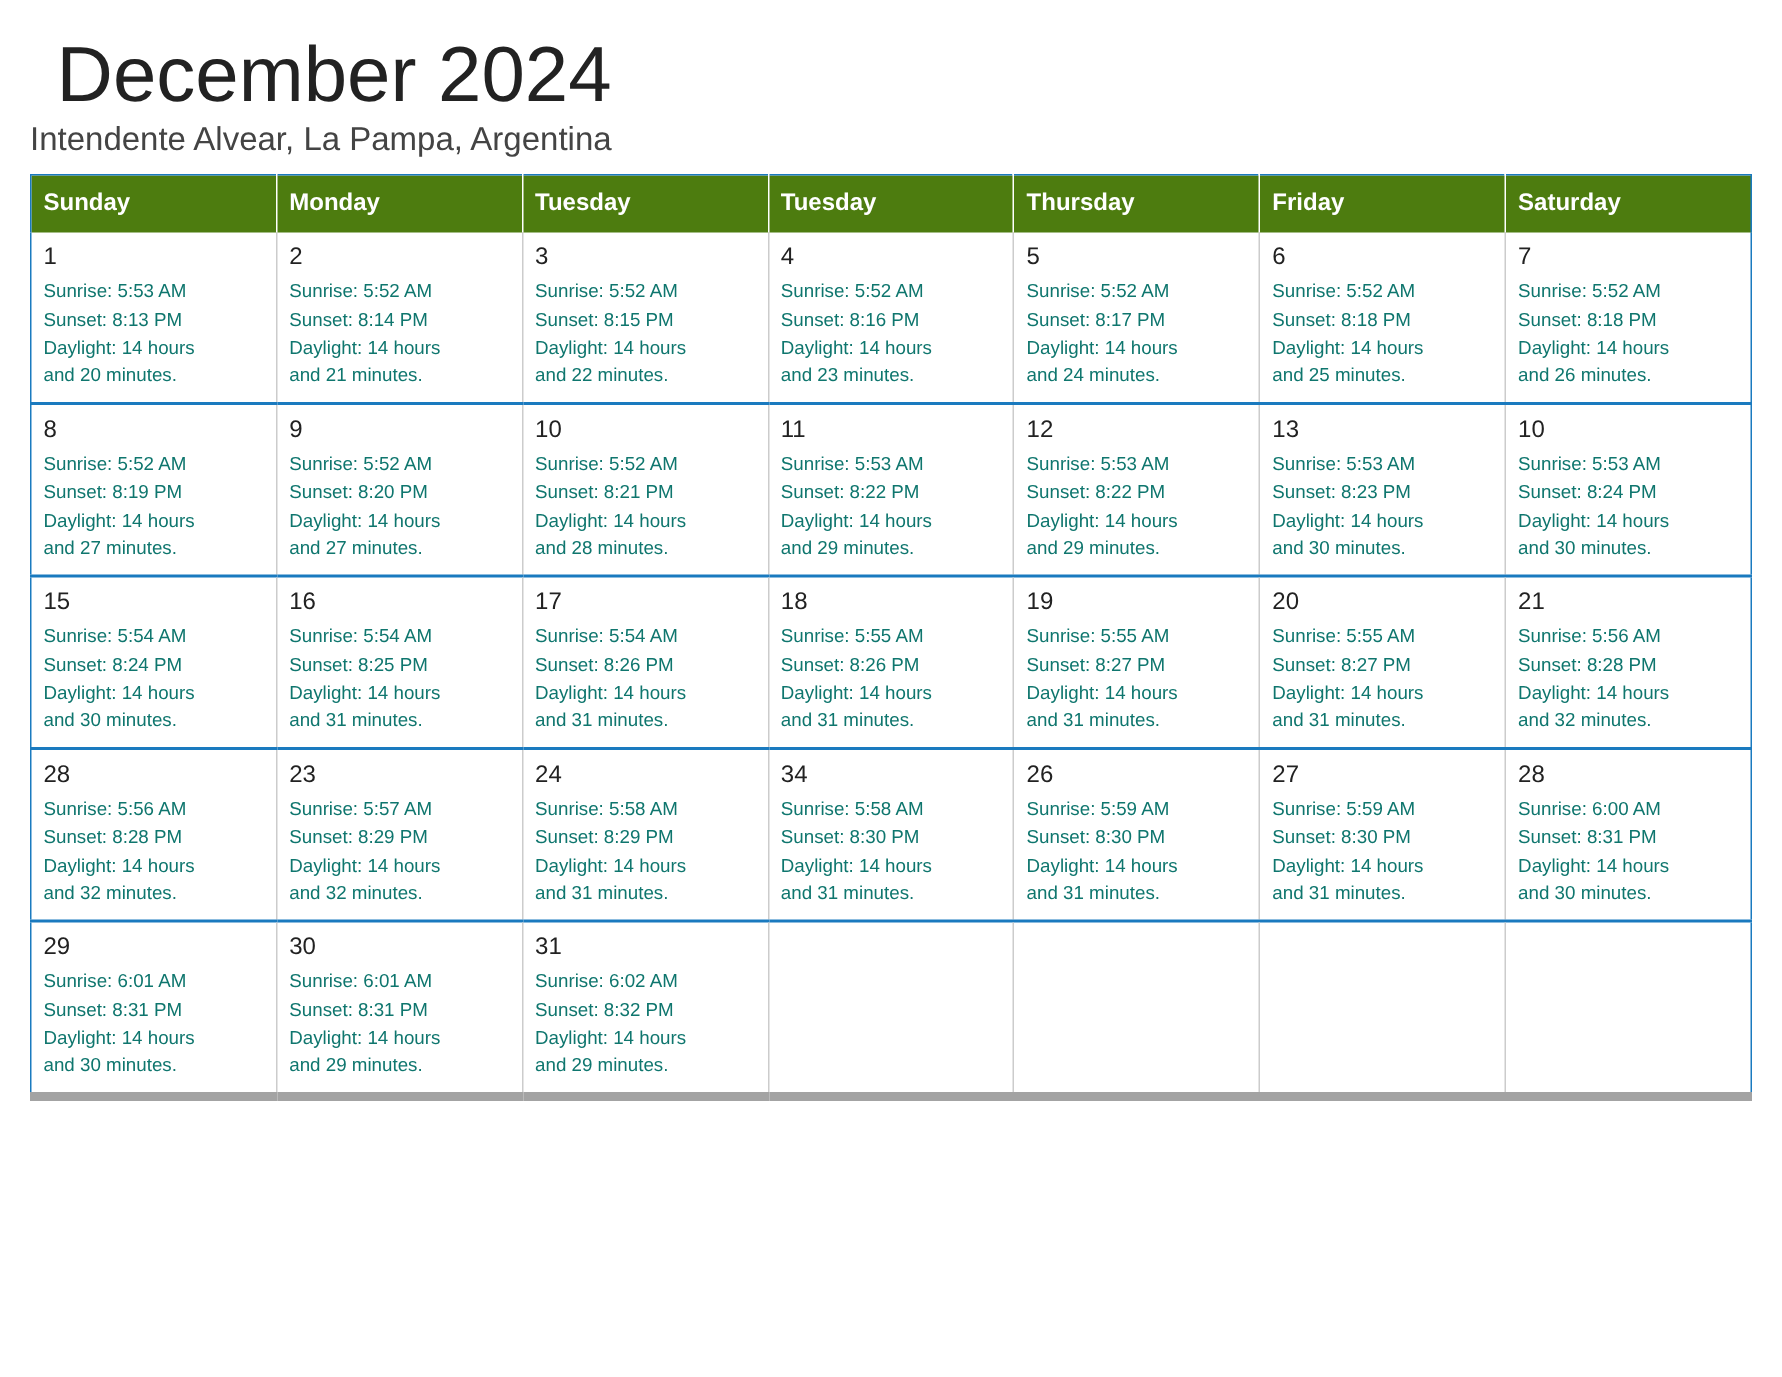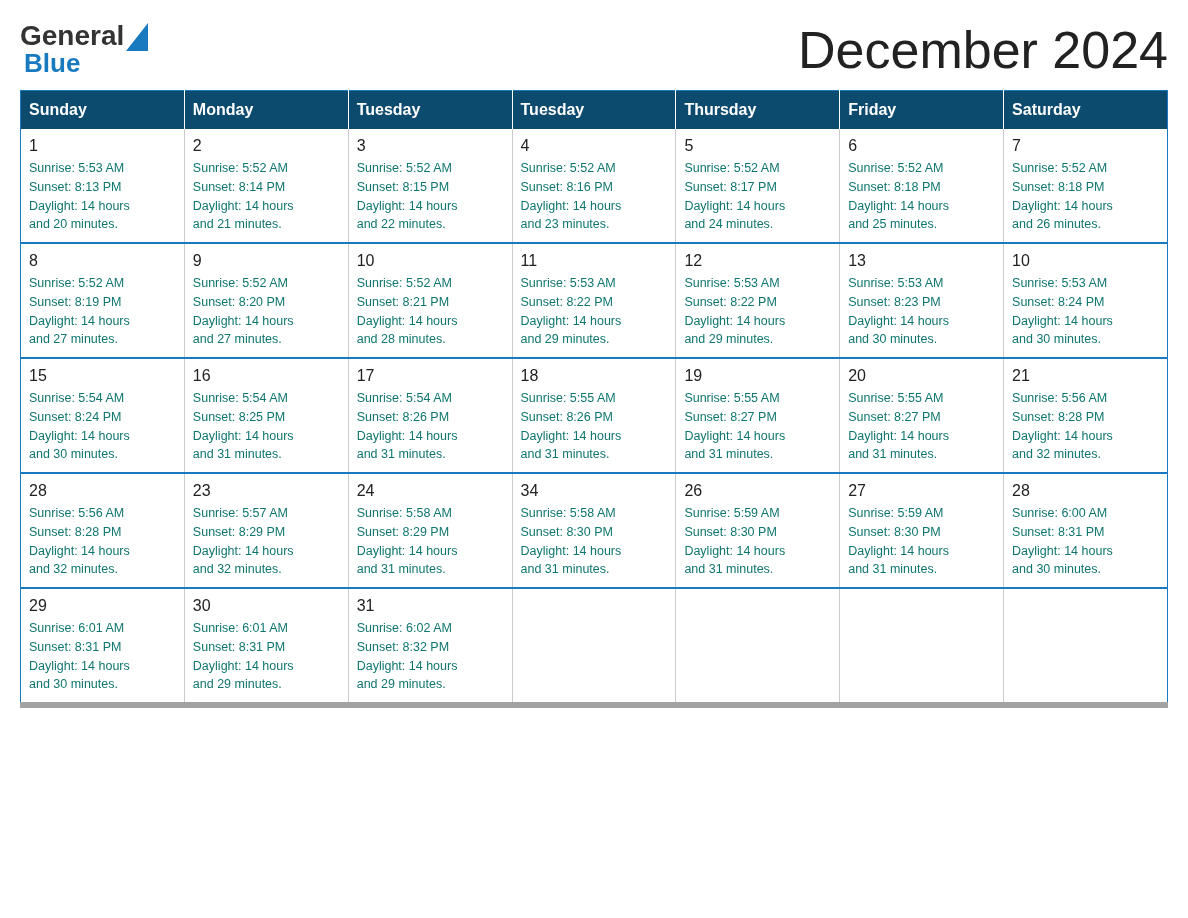--- a/index.html
+++ b/index.html
@@ -38,21 +38,21 @@
       font-size: 22px;
       font-weight: normal;
       color: #444;
     }
     .calendar {
       width: 100%;
       border-collapse: collapse;
       border: 1px solid #1a7abf;
     }
     .calendar th {
-      background-color: #0c4a6e;
+      background-color: #4d7c0f;
       color: #fff;
       padding: 10px 8px;
       text-align: left;
       font-size: 16px;
       font-weight: bold;
       border-right: 1px solid #fff;
     }
     .calendar th:last-child {
       border-right: none;
     }
@@ -97,33 +97,23 @@
     .logo-row2 {
       display: flex;
       align-items: center;
       margin-top: -4px;
     }
   </style>
 </head>
 <body>
 
 <div class="header">
-  <div class="logo-wrapper">
-    <div class="logo-row1">
-      <span class="logo-text-general">General</span>
-      <svg width="22" height="28" viewBox="0 0 22 28" style="margin-left:2px;margin-top:2px;">
-        <polygon points="0,28 22,28 22,0" fill="#1a7abf"></polygon>
-      </svg>
-    </div>
-    <div class="logo-row2" style="margin-left: 4px;">
-      <span class="logo-blue" style="font-size:26px;font-weight:bold;color:#1a7abf;">Blue</span>
-    </div>
-  </div>
   <div class="title-block">
     <h1>December 2024</h1>
+    <h2>Intendente Alvear, La Pampa, Argentina</h2>
   </div>
 </div>
 
 <table class="calendar">
   <thead>
     <tr>
     <th>Sunday</th>
         <th>Monday</th>
         <th>Tuesday</th>
         <th>Tuesday</th>

